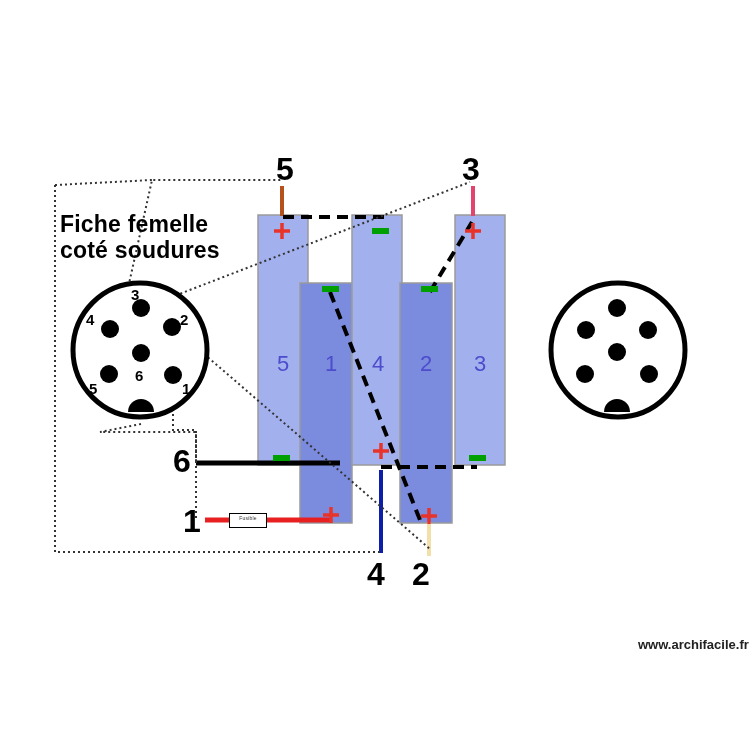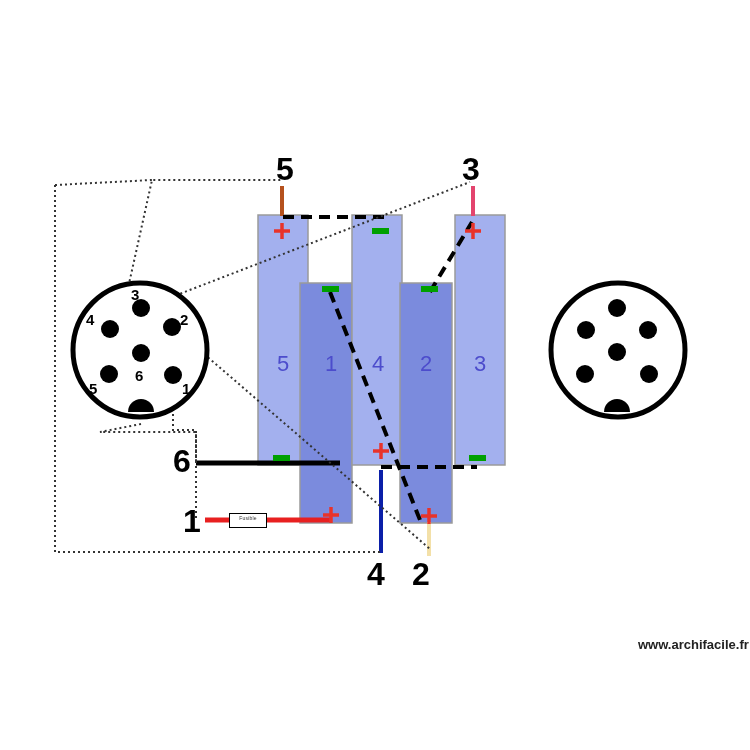--- a/index.html
+++ b/index.html
@@ -124,20 +124,22 @@
           <line x1="323" y1="515" x2="339" y2="515" stroke="#e8332a" stroke-width="3.5"></line>
           <line x1="331" y1="507" x2="331" y2="523" stroke="#e8332a" stroke-width="3.5"></line>
         </g>
         <g>
           <line x1="421" y1="516" x2="437" y2="516" stroke="#e8332a" stroke-width="3.5"></line>
           <line x1="429" y1="508" x2="429" y2="524" stroke="#e8332a" stroke-width="3.5"></line>
         </g>
       </g>
   </svg>
 
+  <div class="hdr" style="left:60px;top:212px;">Fiche femelle</div>
+  <div class="hdr" style="left:60px;top:238px;">coté soudures</div>
 
   <div id="pin-numbers">
       <div class="pinnum" style="left: 131px; top: 287px;">3</div>
       <div class="pinnum" style="left: 86px; top: 312px;">4</div>
       <div class="pinnum" style="left: 180px; top: 312px;">2</div>
       <div class="pinnum" style="left: 135px; top: 368px;">6</div>
       <div class="pinnum" style="left: 89px; top: 381px;">5</div>
       <div class="pinnum" style="left: 182px; top: 381px;">1</div>
     </div>
   <div id="cell-numbers">

